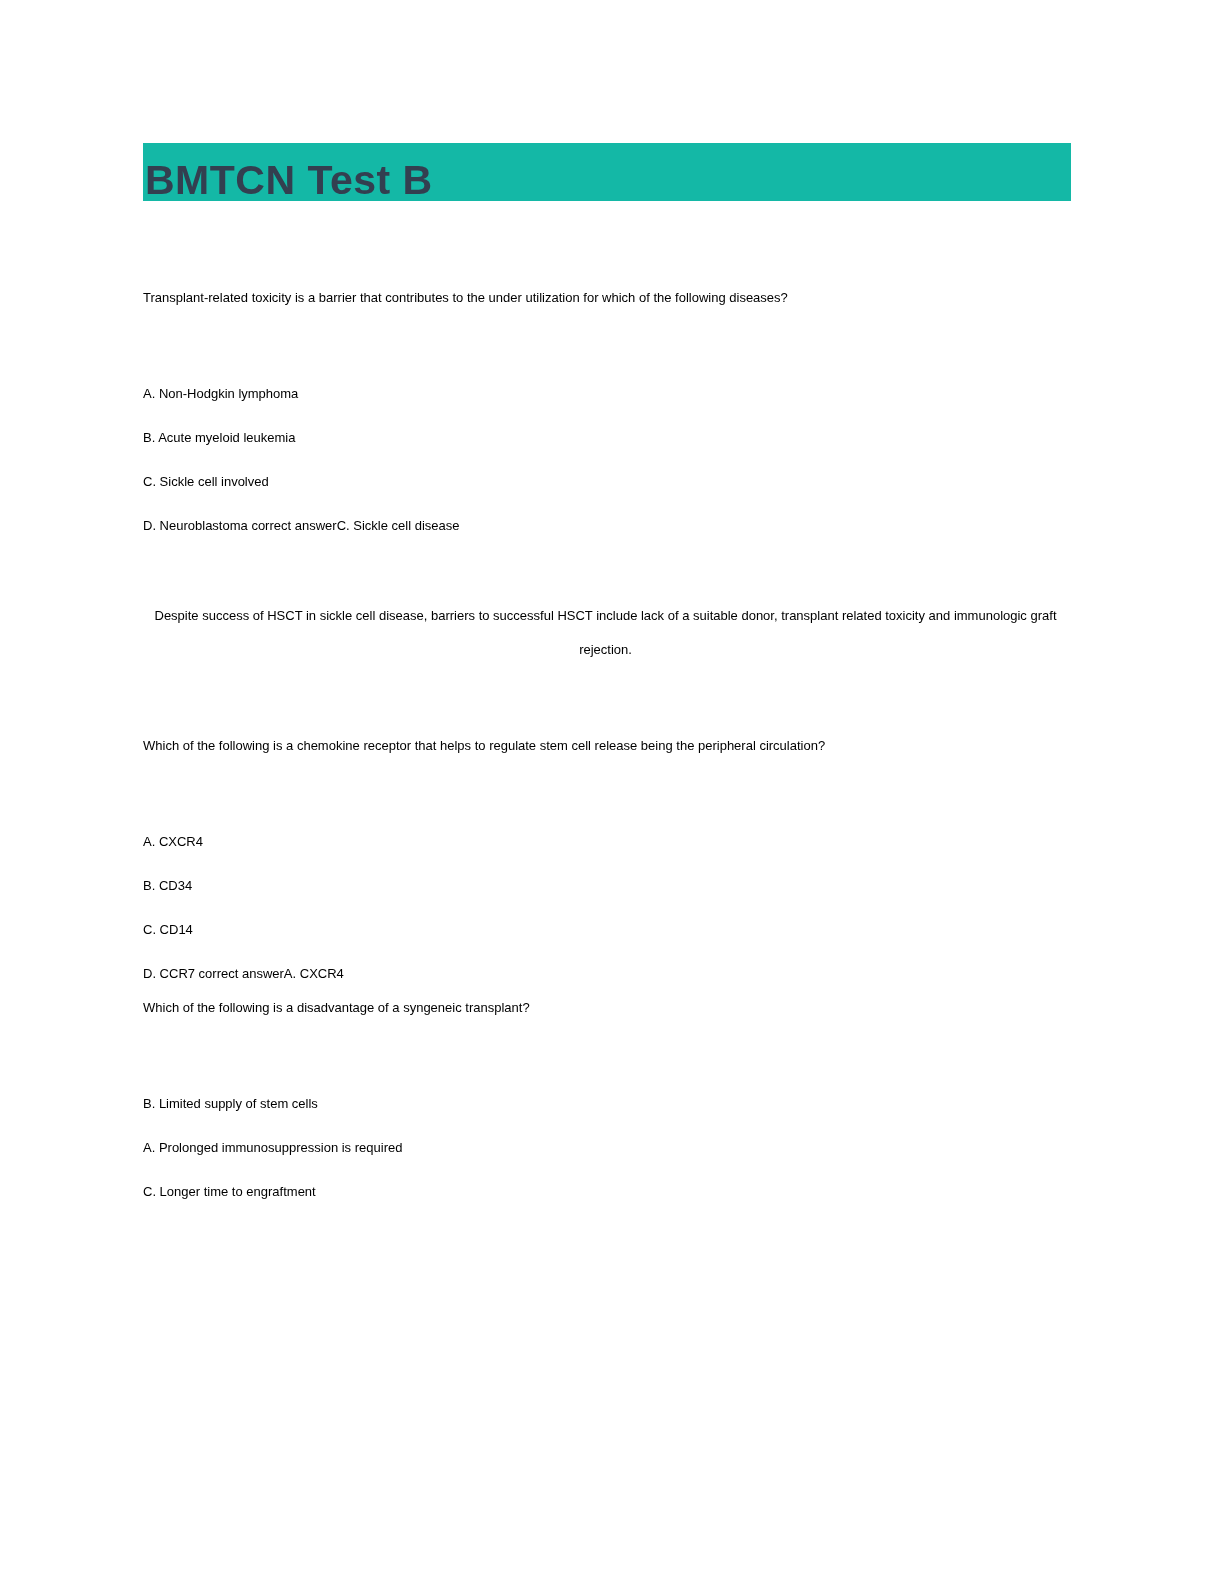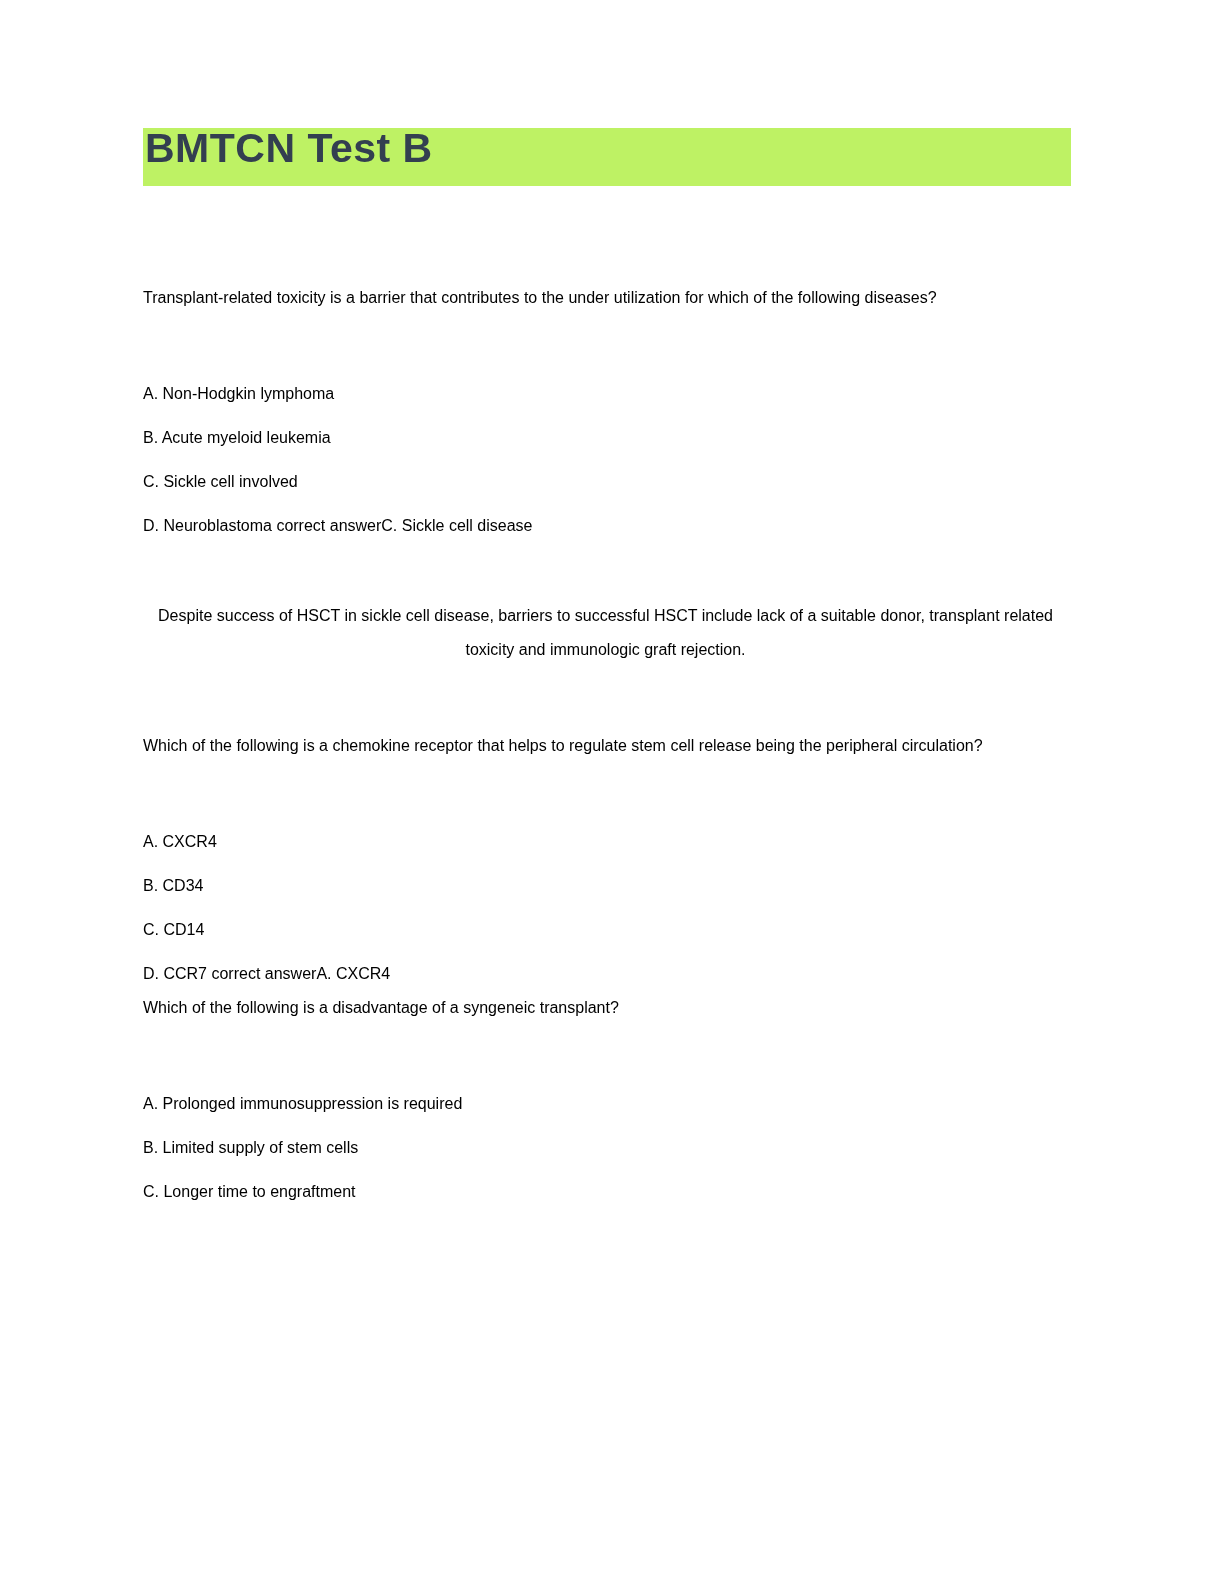--- a/index.html
+++ b/index.html
@@ -12,43 +12,43 @@
     width: 1224px;
     height: 1584px;
     background: #ffffff;
     font-family: "Liberation Sans", "DejaVu Sans", sans-serif;
     color: #000000;
     overflow: hidden;
   }
   .title-band {
     position: absolute;
     left: 143px;
-    top: 128px;
+    top: 143px;
     width: 928px;
     height: 58px;
-    background: #bef264;
+    background: #14b8a6;
     display: flex;
-    align-items: flex-start;
+    align-items: flex-end;
   }
   .page-title {
     font-size: 41px;
     font-weight: bold;
     color: #333f50;
     letter-spacing: 0.5px;
     padding-left: 2px;
     line-height: 1;
   }
   .content {
     position: absolute;
     left: 143px;
     top: 281px;
     width: 925px;
   }
   .body-text {
-    font-size: 16px;
+    font-size: 13px;
     line-height: 34px;
     margin: 0;
     color: #000000;
   }
   .question-text {
     margin-bottom: 62px;
   }
   .option-text {
     margin-bottom: 10px;
   }
@@ -84,19 +84,19 @@
     <div>
       <p class="body-text question-text">Which of the following is a chemokine receptor that helps to regulate stem cell release being the peripheral circulation?</p>
       <p class="body-text option-text">A. CXCR4</p>
       <p class="body-text option-text">B. CD34</p>
       <p class="body-text option-text">C. CD14</p>
       <p class="body-text option-text last">D. CCR7 correct answerA. CXCR4</p>
     </div>
 
     <div>
       <p class="body-text question-text">Which of the following is a disadvantage of a syngeneic transplant?</p>
+      <p class="body-text option-text">B. Limited supply of stem cells</p>
       <p class="body-text option-text">A. Prolonged immunosuppression is required</p>
-      <p class="body-text option-text">B. Limited supply of stem cells</p>
       <p class="body-text option-text last">C. Longer time to engraftment</p>
     </div>
 
   </div>
 </div>
 
 </body></html>

